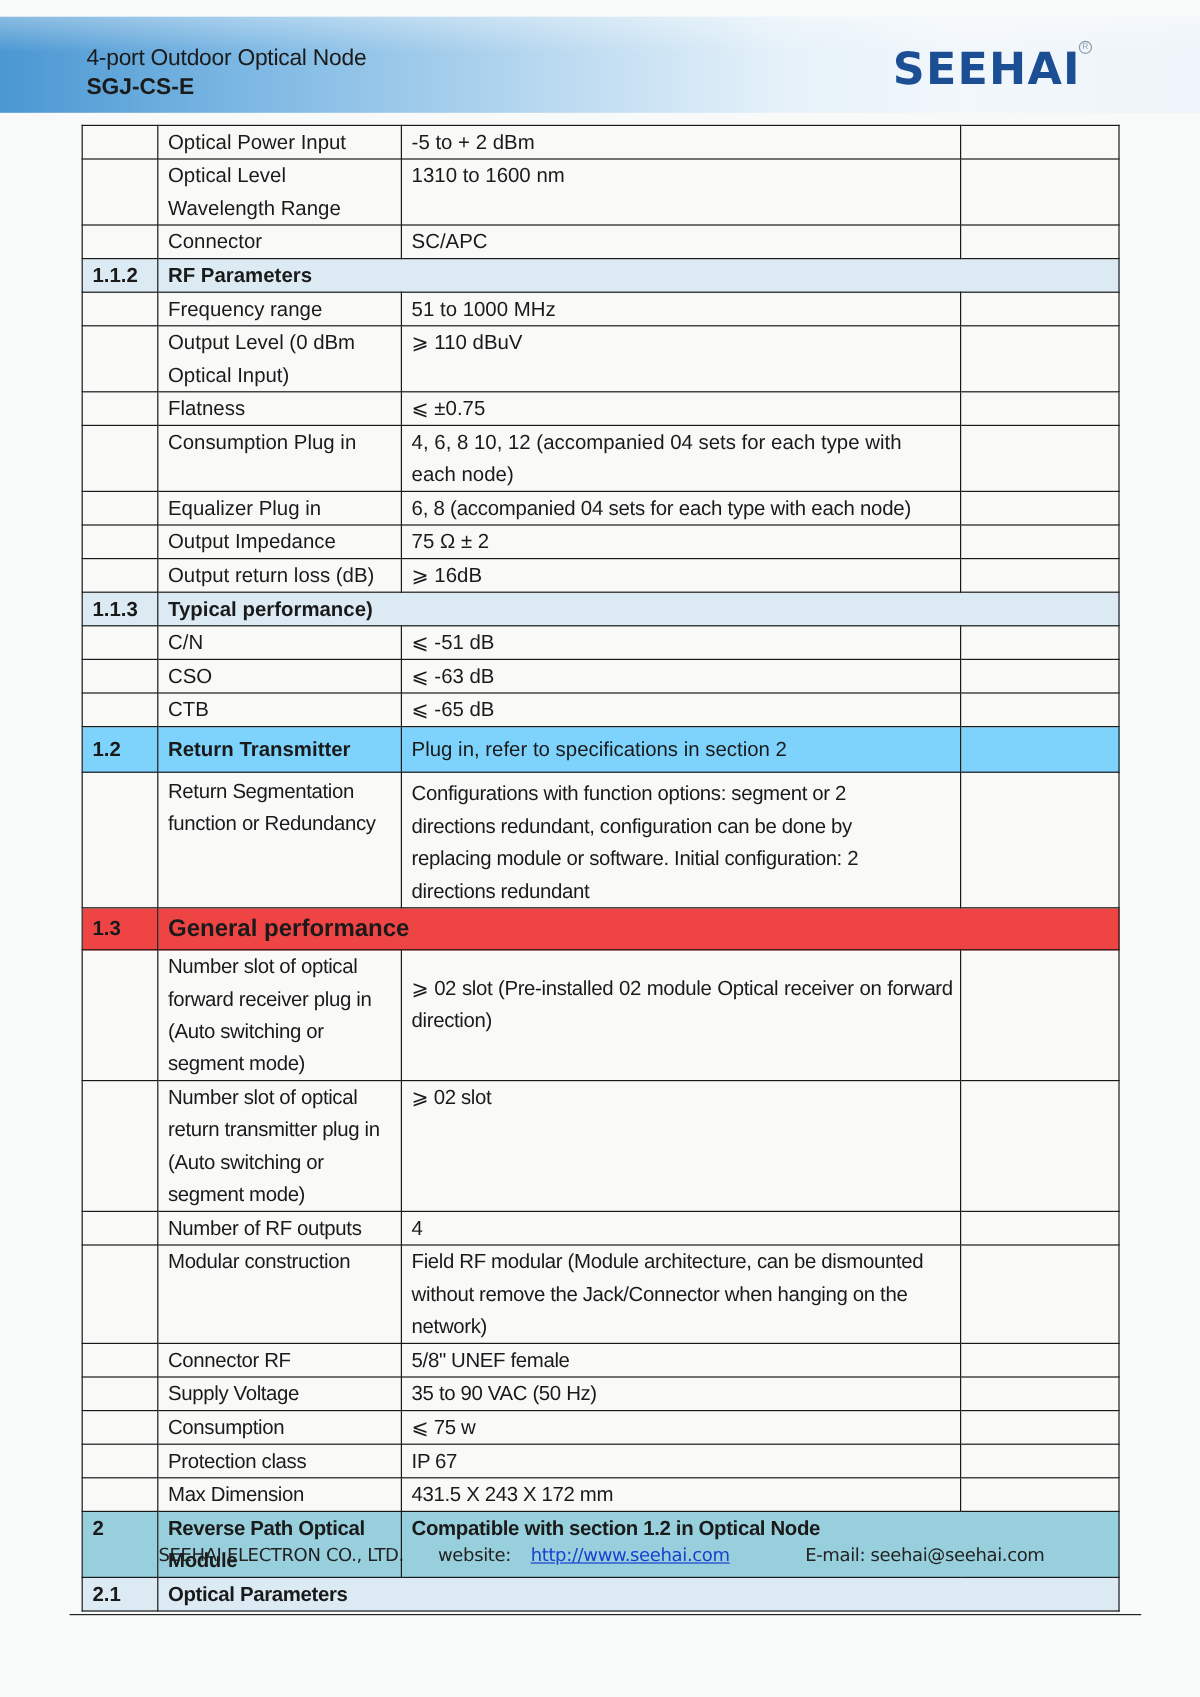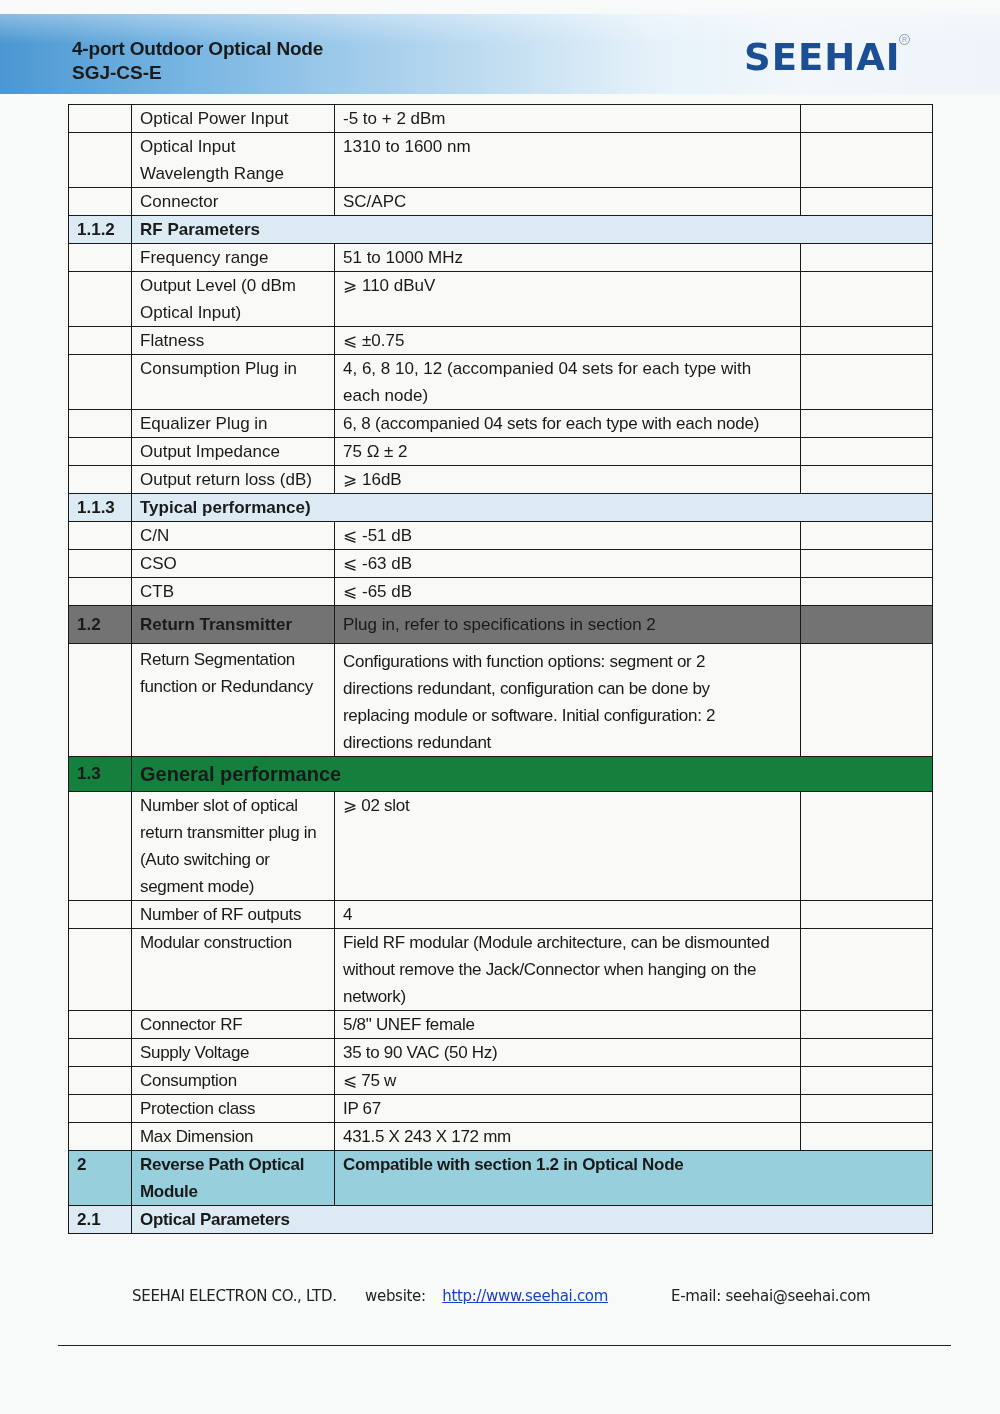--- a/index.html
+++ b/index.html
@@ -8,21 +8,21 @@
 
   .header-band {
     position: absolute; left: 0; top: 14px; width: 1000px; height: 80px;
     background: linear-gradient(90deg, #4a97d2 0%, #7bb7e3 20%, #b7d8ef 45%, #e5f1f9 65%, #f2f7fb 80%, #eef4f9 100%);
   }
   .header-band::before {
     content: ""; position: absolute; left: 0; right: 0; top: 0; height: 30px;
     background: linear-gradient(180deg, rgba(255,255,255,0.35), rgba(255,255,255,0));
   }
   .doc-title {
-    position: absolute; left: 72px; top: 38px; font-size: 19px; font-weight: bold;
+    position: absolute; left: 72px; top: 38px; font-size: 19px; font-weight: normal;
     color: #1b1b1b; letter-spacing: -0.2px;
   }
   .doc-model {
     position: absolute; left: 72px; top: 62px; font-size: 19px; font-weight: bold;
     color: #1b1b1b;
   }
   .logo {
     position: absolute; left: 744px; top: 36px; font-size: 37px; font-weight: bold;
     color: #1c4e94; letter-spacing: 1px; font-family: "DejaVu Sans", sans-serif;
   }
@@ -39,23 +39,23 @@
   table.spec td {
     border: 1.5px solid #1a1a1a; font-size: 17px; line-height: 27px;
     vertical-align: top; padding: 0 6px 0 8px; color: #1a1a1a;
   }
   col.c1 { width: 63px; }
   col.c2 { width: 203px; }
   col.c3 { width: 466px; }
   col.c4 { width: 132px; }
   td.num { text-align: left; font-weight: bold; padding: 0 2px; }
   tr.sec td { background: #dbeaf3; font-weight: bold; }
-  tr.sec-big td { background: #15803d; margin-left: 20px; }
+  tr.sec-big td { background: #ef4444; margin-left: 20px; }
   tr.sec-big td.title { font-size: 20px; font-weight: bold; }
-  tr.sec-tx td { background: #737373; vertical-align: middle; line-height: 37px; }
+  tr.sec-tx td { background: #7dd3fc; vertical-align: middle; line-height: 37px; }
   tr.sec-dark td { background: #97cfdc; font-weight: bold; }
   tr.sec-dark td.num { vertical-align: top; }
   td.narrow { font-size: 16.5px; letter-spacing: -0.3px; }
   .just { text-align: justify; }
 
   .footer-line {
     position: absolute; left: 58px; top: 1345px; width: 893px; height: 1px; background: #222;
   }
   .footer {
     position: absolute; top: 1287px; font-size: 15px; color: #222;
@@ -83,21 +83,21 @@
 
     <tr>
       <td></td>
       <td>Optical Power Input</td>
       <td>-5 to + 2 dBm</td>
       <td></td>
     </tr>
 
     <tr>
       <td></td>
-      <td style="padding-right:40px">Optical Input Wavelength Range</td>
+      <td style="padding-right:40px">Optical Level Wavelength Range</td>
       <td>1310 to 1600 nm</td>
       <td></td>
     </tr>
 
     <tr>
       <td></td>
       <td>Connector</td>
       <td>SC/APC</td>
       <td></td>
     </tr>
@@ -194,20 +194,26 @@
       <td class="narrow" style="padding-left:8px;padding-right:2px;padding-top:2px">Return Segmentation function or Redundancy</td>
       <td class="narrow" style="padding-right:30px;padding-top:4px">Configurations with function options: segment or 2 directions redundant, configuration can be done by replacing module or software. Initial configuration: 2 directions redundant</td>
       <td></td>
     </tr>
 
     <tr class="sec-big">
       <td class="num" style="font-size:17px;line-height:34px">1.3</td>
       <td class="title" colspan="3" style="line-height:34px">General performance</td>
     </tr>
 
+    <tr>
+      <td></td>
+      <td class="narrow" style="padding-right:4px">Number slot of optical forward receiver plug in (Auto switching or segment mode)</td>
+      <td class="narrow just" style="vertical-align:middle;padding-bottom:18px">⩾ 02 slot (Pre-installed 02 module Optical receiver on forward direction)</td>
+      <td></td>
+    </tr>
 
     <tr>
       <td></td>
       <td class="narrow" style="padding-right:14px">Number slot of optical return transmitter plug in (Auto switching or segment mode)</td>
       <td class="narrow">⩾ 02 slot</td>
       <td></td>
     </tr>
 
     <tr>
       <td></td>

